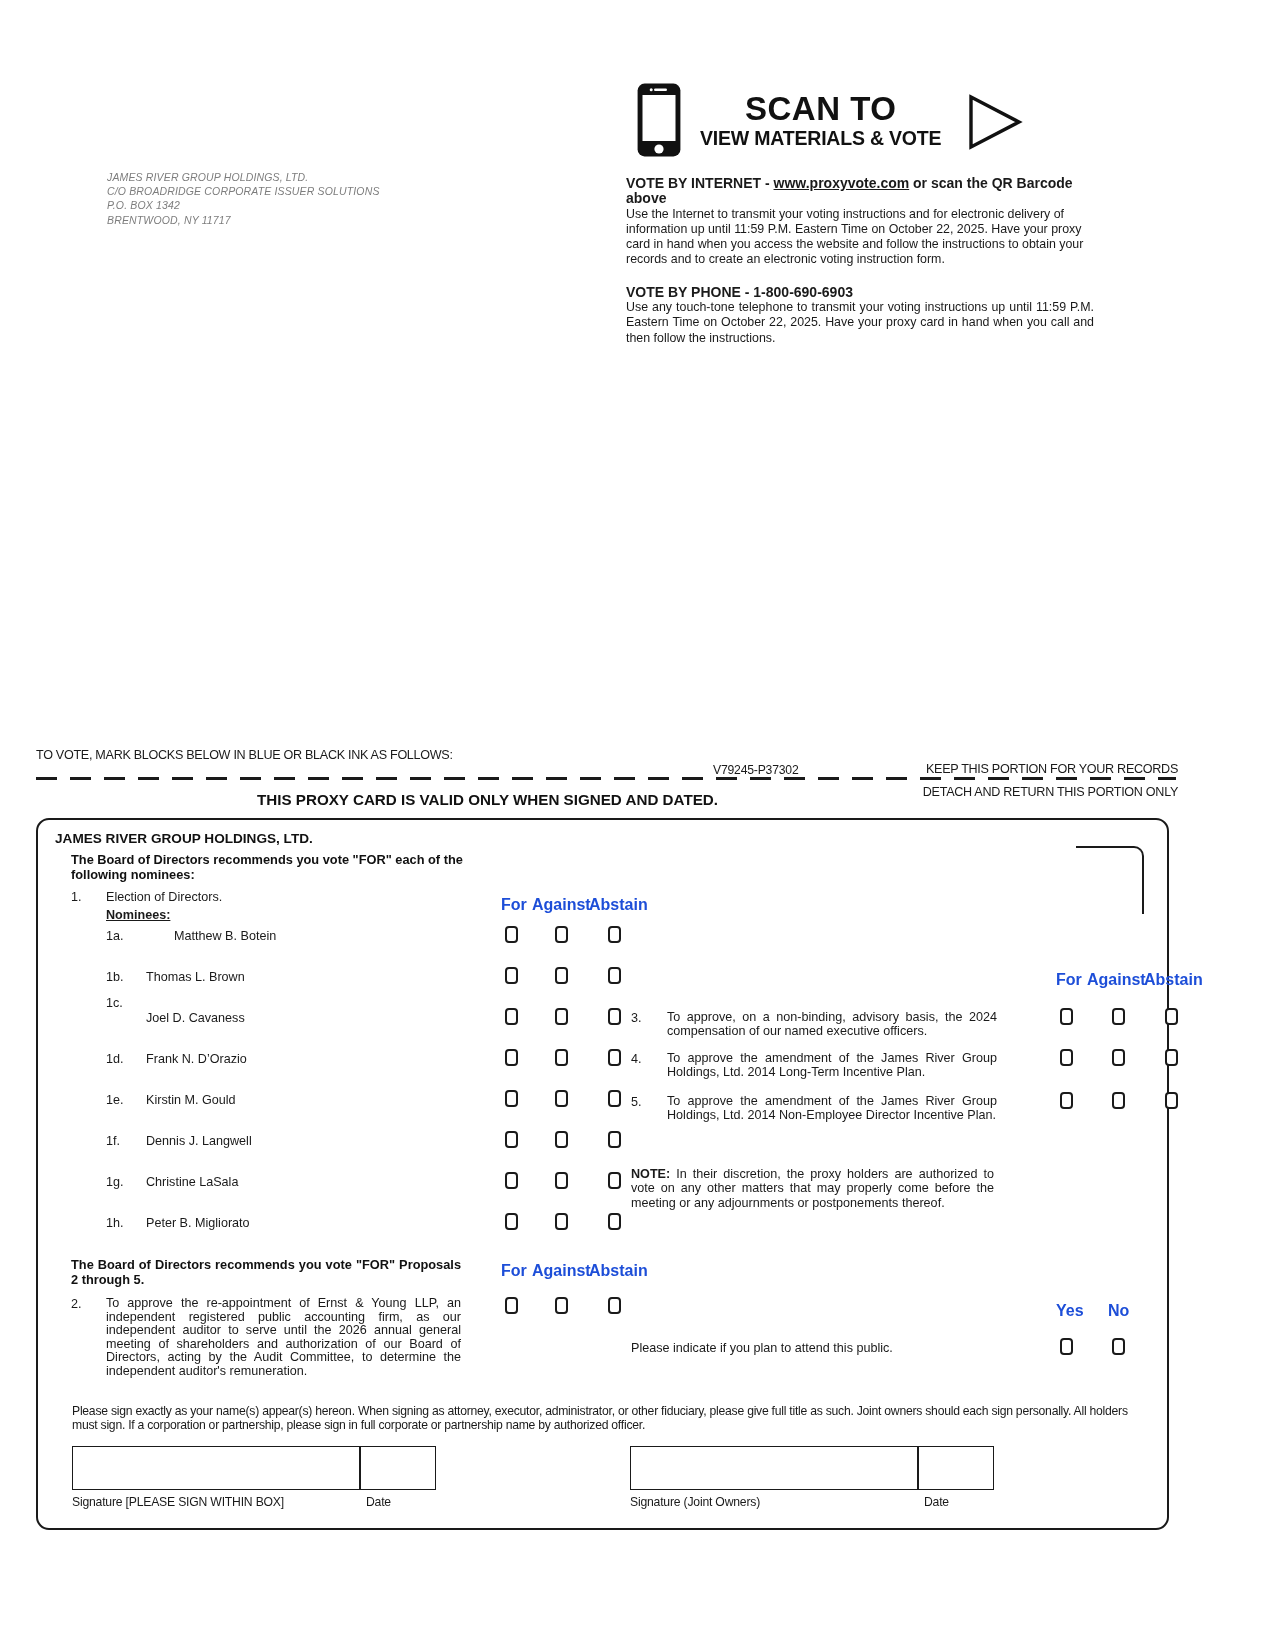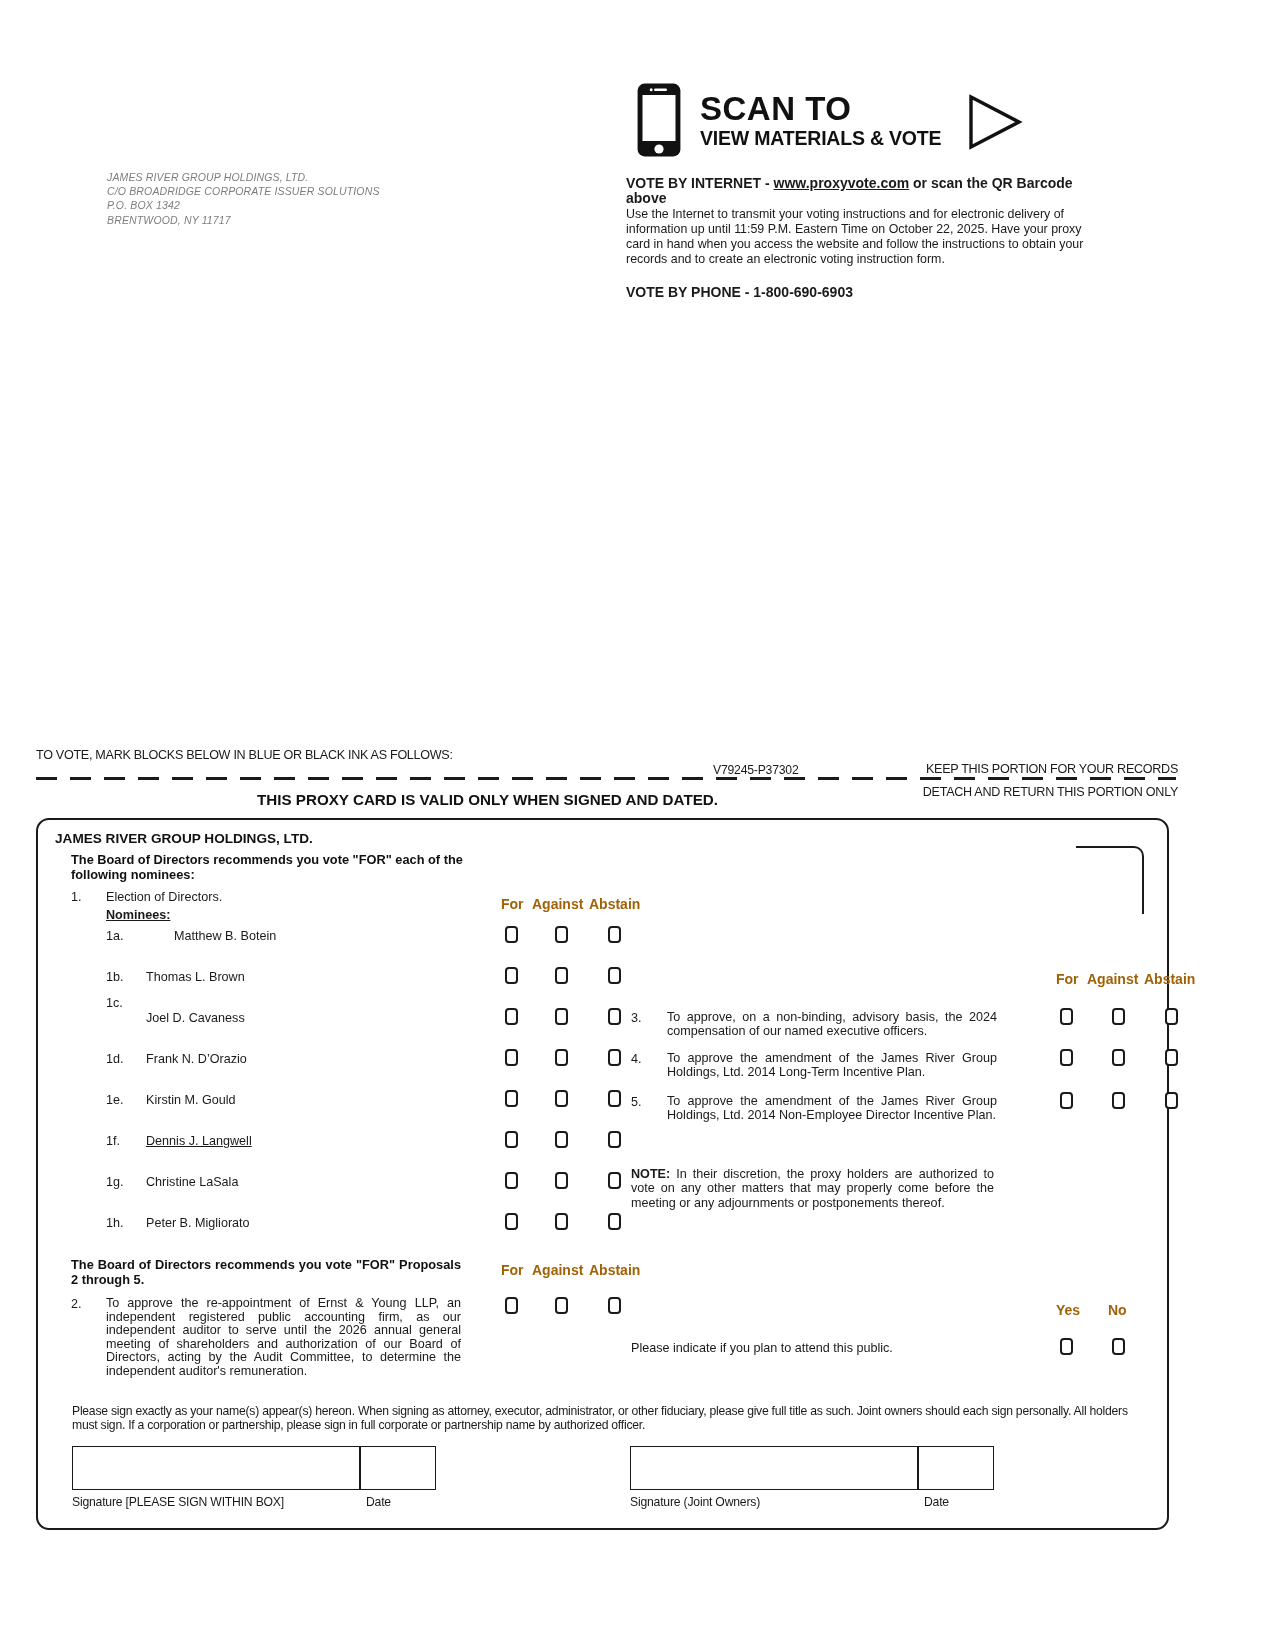--- a/index.html
+++ b/index.html
@@ -26,21 +26,21 @@
   }
 
   .scan-header {
     position: absolute;
     left: 636px; top: 82px;
     display: flex;
     align-items: center;
     gap: 18px;
   }
   .phone-icon { width: 46px; height: 76px; }
-  .scan-words { display: flex; flex-direction: column; line-height: 1; }
+  .scan-words { display: flex; flex-direction: column; align-items: center; line-height: 1; }
   .scan-to {
     font-size: 33px; font-weight: bold; letter-spacing: 0.5px; color: #111;
   }
   .scan-sub {
     font-size: 19.5px; font-weight: bold; letter-spacing: -0.2px; color: #111;
     margin-top: 4px;
   }
   .play-tri { width: 58px; height: 58px; margin-left: 6px; margin-top: 4px; }
 
   .instructions {
@@ -137,21 +137,21 @@
   
   .num { position: absolute; font-size: 12.6px; color: #1a1a1a; }
   .txt { position: absolute; font-size: 12.6px; color: #1a1a1a; }
 
   .item1-label { left: 33px; top: 70px; }
   .item1-text  { left: 68px; top: 70px; }
   .nominees-h  { left: 68px; top: 88px; font-weight: bold; text-decoration: underline; }
 
   .hdr-row {
     position: absolute;
-    font-size: 14px; font-weight: bold; color: #a16207;
+    font-size: 16px; font-weight: bold; color: #1d4ed8;
   }
 
   
   .cb {
     position: absolute;
     width: 13px; height: 17px;
     border: 2.1px solid #1a1a1a;
     border-radius: 4px;
     background: #fff;
   }
@@ -249,20 +249,21 @@
 
   <div class="instr-group">
     <div class="instr-head">
       <span>VOTE BY INTERNET - </span><span class="instr-link">www.proxyvote.com</span><span> or scan the QR Barcode above</span>
     </div>
     <div class="instr-body nojust">Use the Internet to transmit your voting instructions and for electronic delivery of information up until 11:59 P.M. Eastern Time on October 22, 2025. Have your proxy card in hand when you access the website and follow the instructions to obtain your records and to create an electronic voting instruction form.</div>
   </div>
 
   <div class="instr-group">
     <div class="instr-head">VOTE BY PHONE - 1-800-690-6903</div>
+    <div class="instr-body">Use any touch-tone telephone to transmit your voting instructions up until 11:59 P.M. Eastern Time on October 22, 2025. Have your proxy card in hand when you call and then follow the instructions.</div>
   </div>
 
 
 </div>
 
 <div class="tovote-line">TO VOTE, MARK BLOCKS BELOW IN BLUE OR BLACK INK AS FOLLOWS:</div>
 <div class="dash-line"></div>
 <div class="ctrl-num">V79245-P37302</div>
 <div class="keep-portion">KEEP THIS PORTION FOR YOUR RECORDS</div>
 <div class="detach-portion">DETACH AND RETURN THIS PORTION ONLY</div>
@@ -312,21 +313,21 @@
   </div>
   <div>
     <div class="nominee-code" style="left:68px; top:273px;">1e.</div>
     <div class="nominee-name" style="left:108px; top:273px;">Kirstin M. Gould</div>
     <div class="cb" style="left:467px; top:270px;"></div>
     <div class="cb" style="left:517px; top:270px;"></div>
     <div class="cb" style="left:570px; top:270px;"></div>
   </div>
   <div>
     <div class="nominee-code" style="left:68px; top:314px;">1f.</div>
-    <div class="nominee-name" style="left:108px; top:314px;text-decoration:underline;">Dennis J. Langwell</div>
+    <div class="nominee-name" style="left:108px; top:314px;">Dennis J. Langwell</div>
     <div class="cb" style="left:467px; top:311px;"></div>
     <div class="cb" style="left:517px; top:311px;"></div>
     <div class="cb" style="left:570px; top:311px;"></div>
   </div>
   <div>
     <div class="nominee-code" style="left:68px; top:355px;">1g.</div>
     <div class="nominee-name" style="left:108px; top:355px;">Christine LaSala</div>
     <div class="cb" style="left:467px; top:352px;"></div>
     <div class="cb" style="left:517px; top:352px;"></div>
     <div class="cb" style="left:570px; top:352px;"></div>

